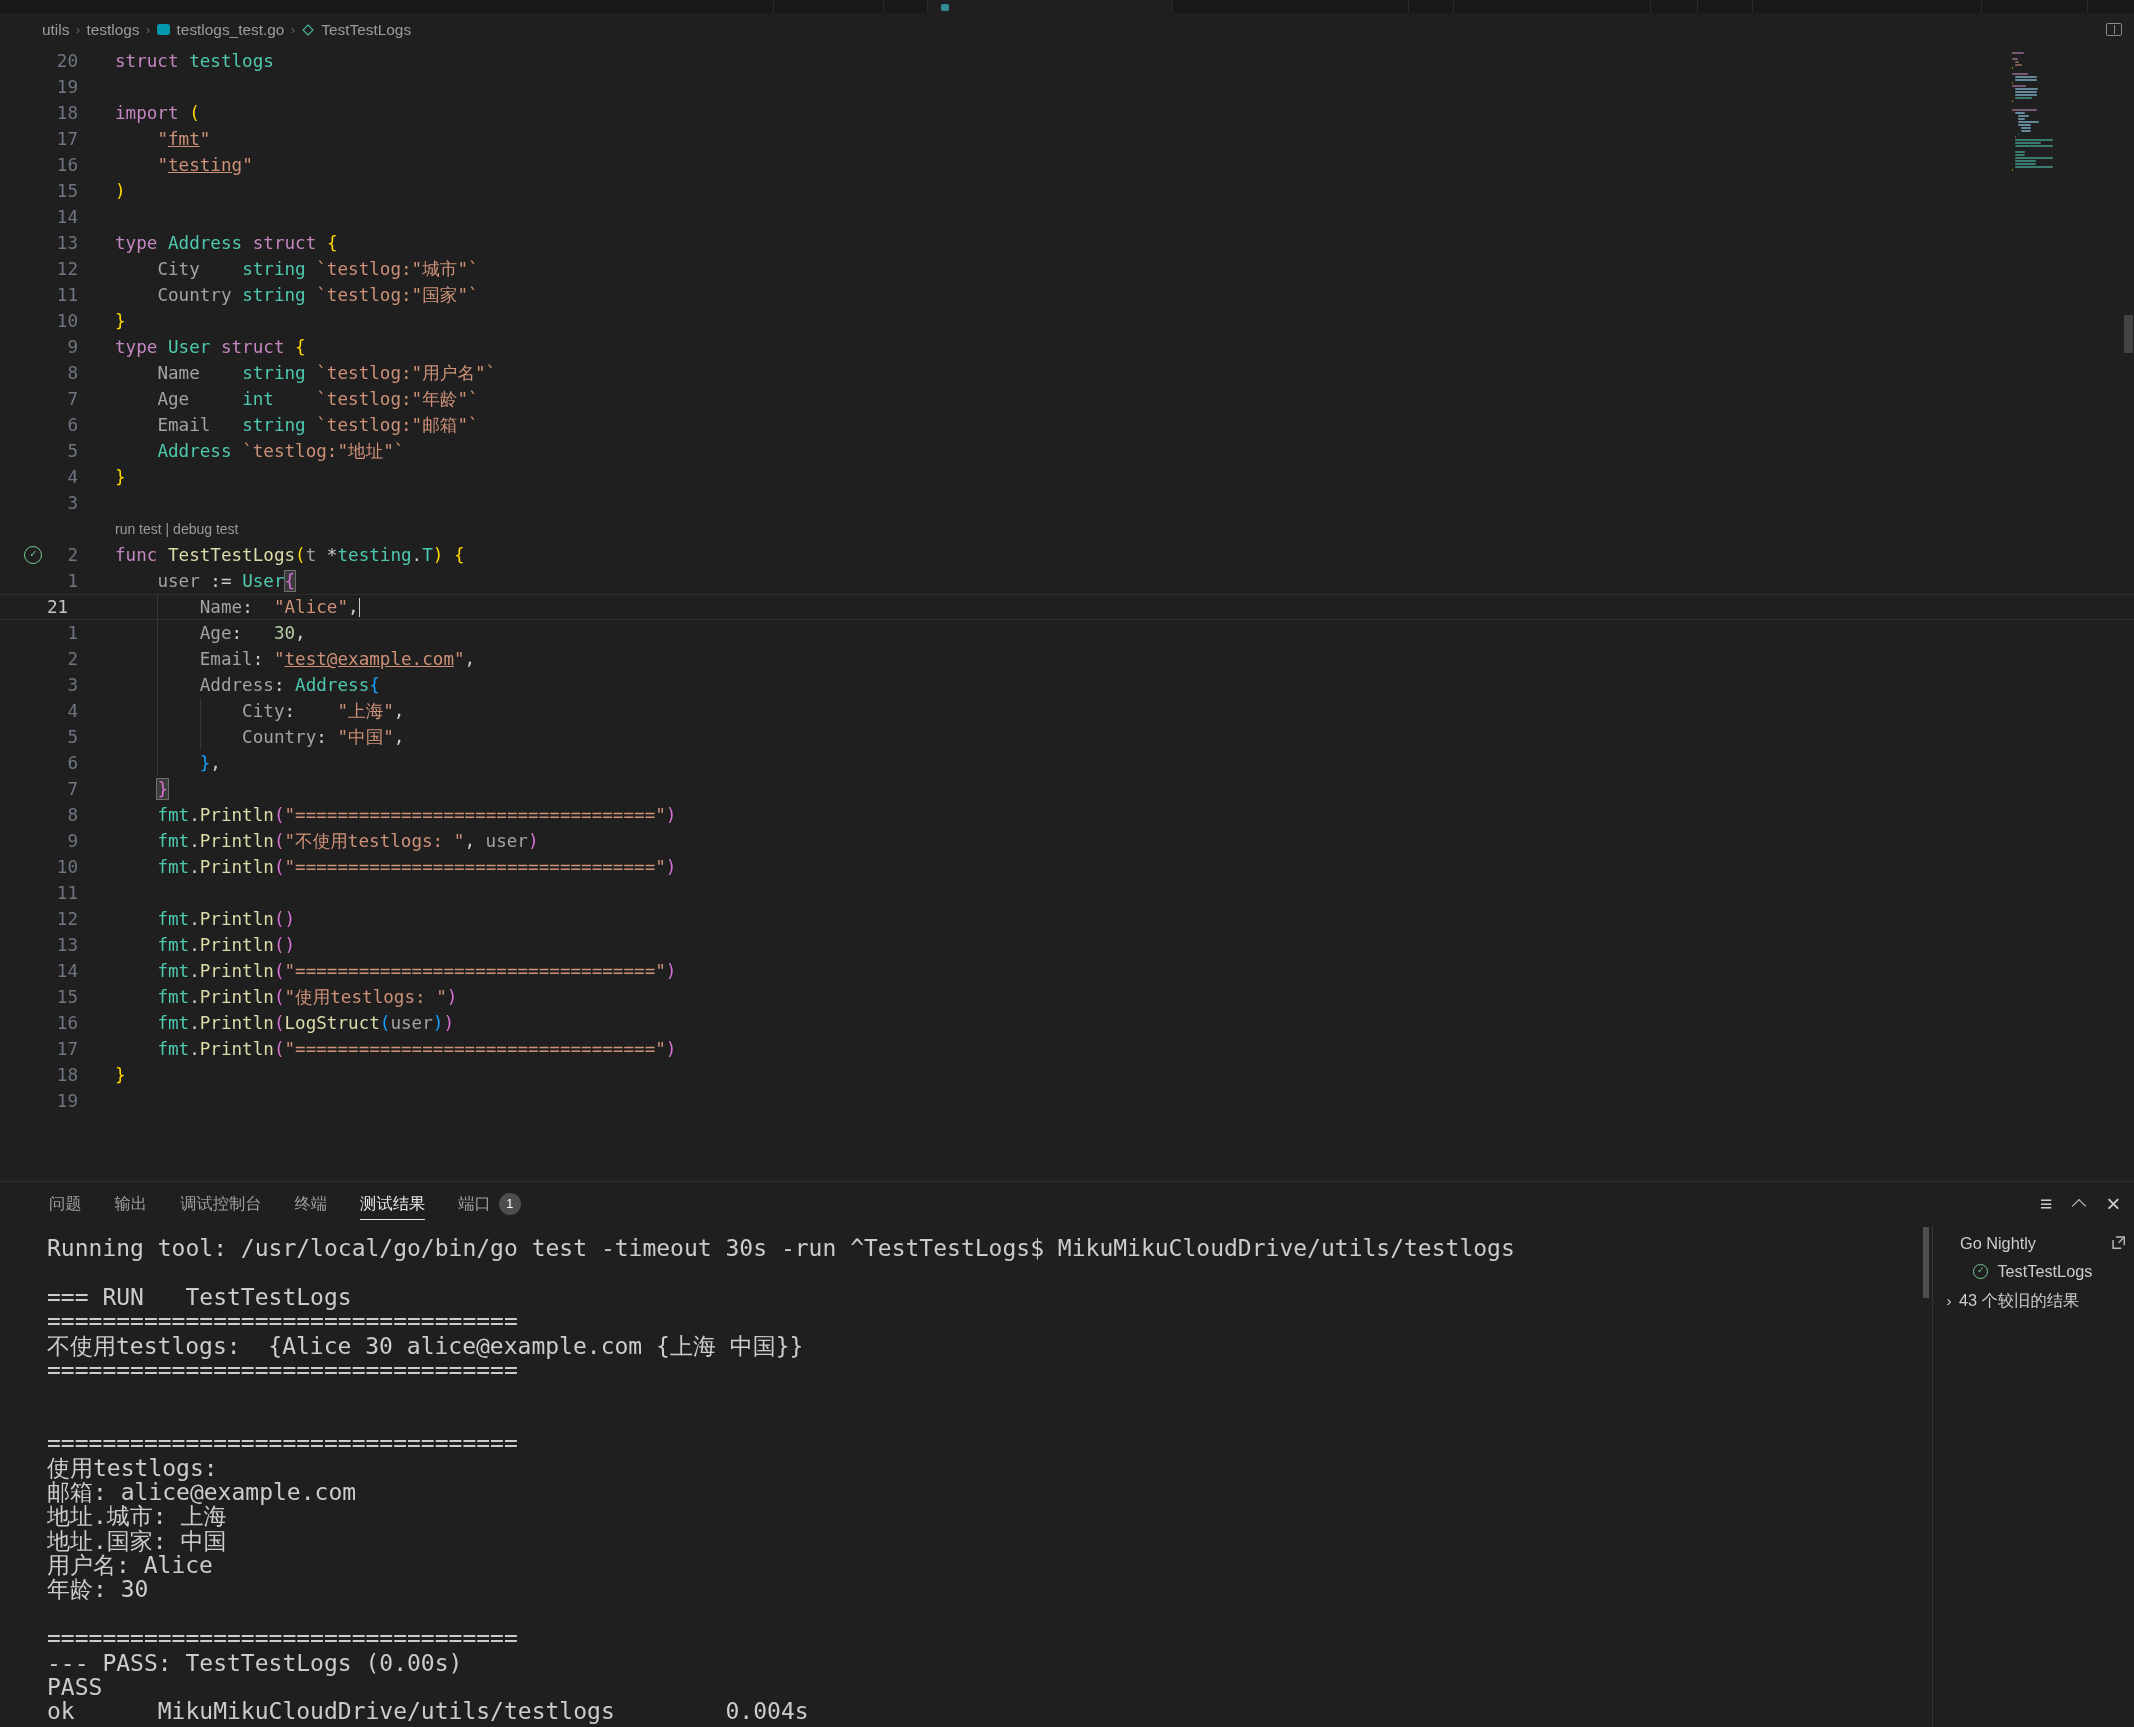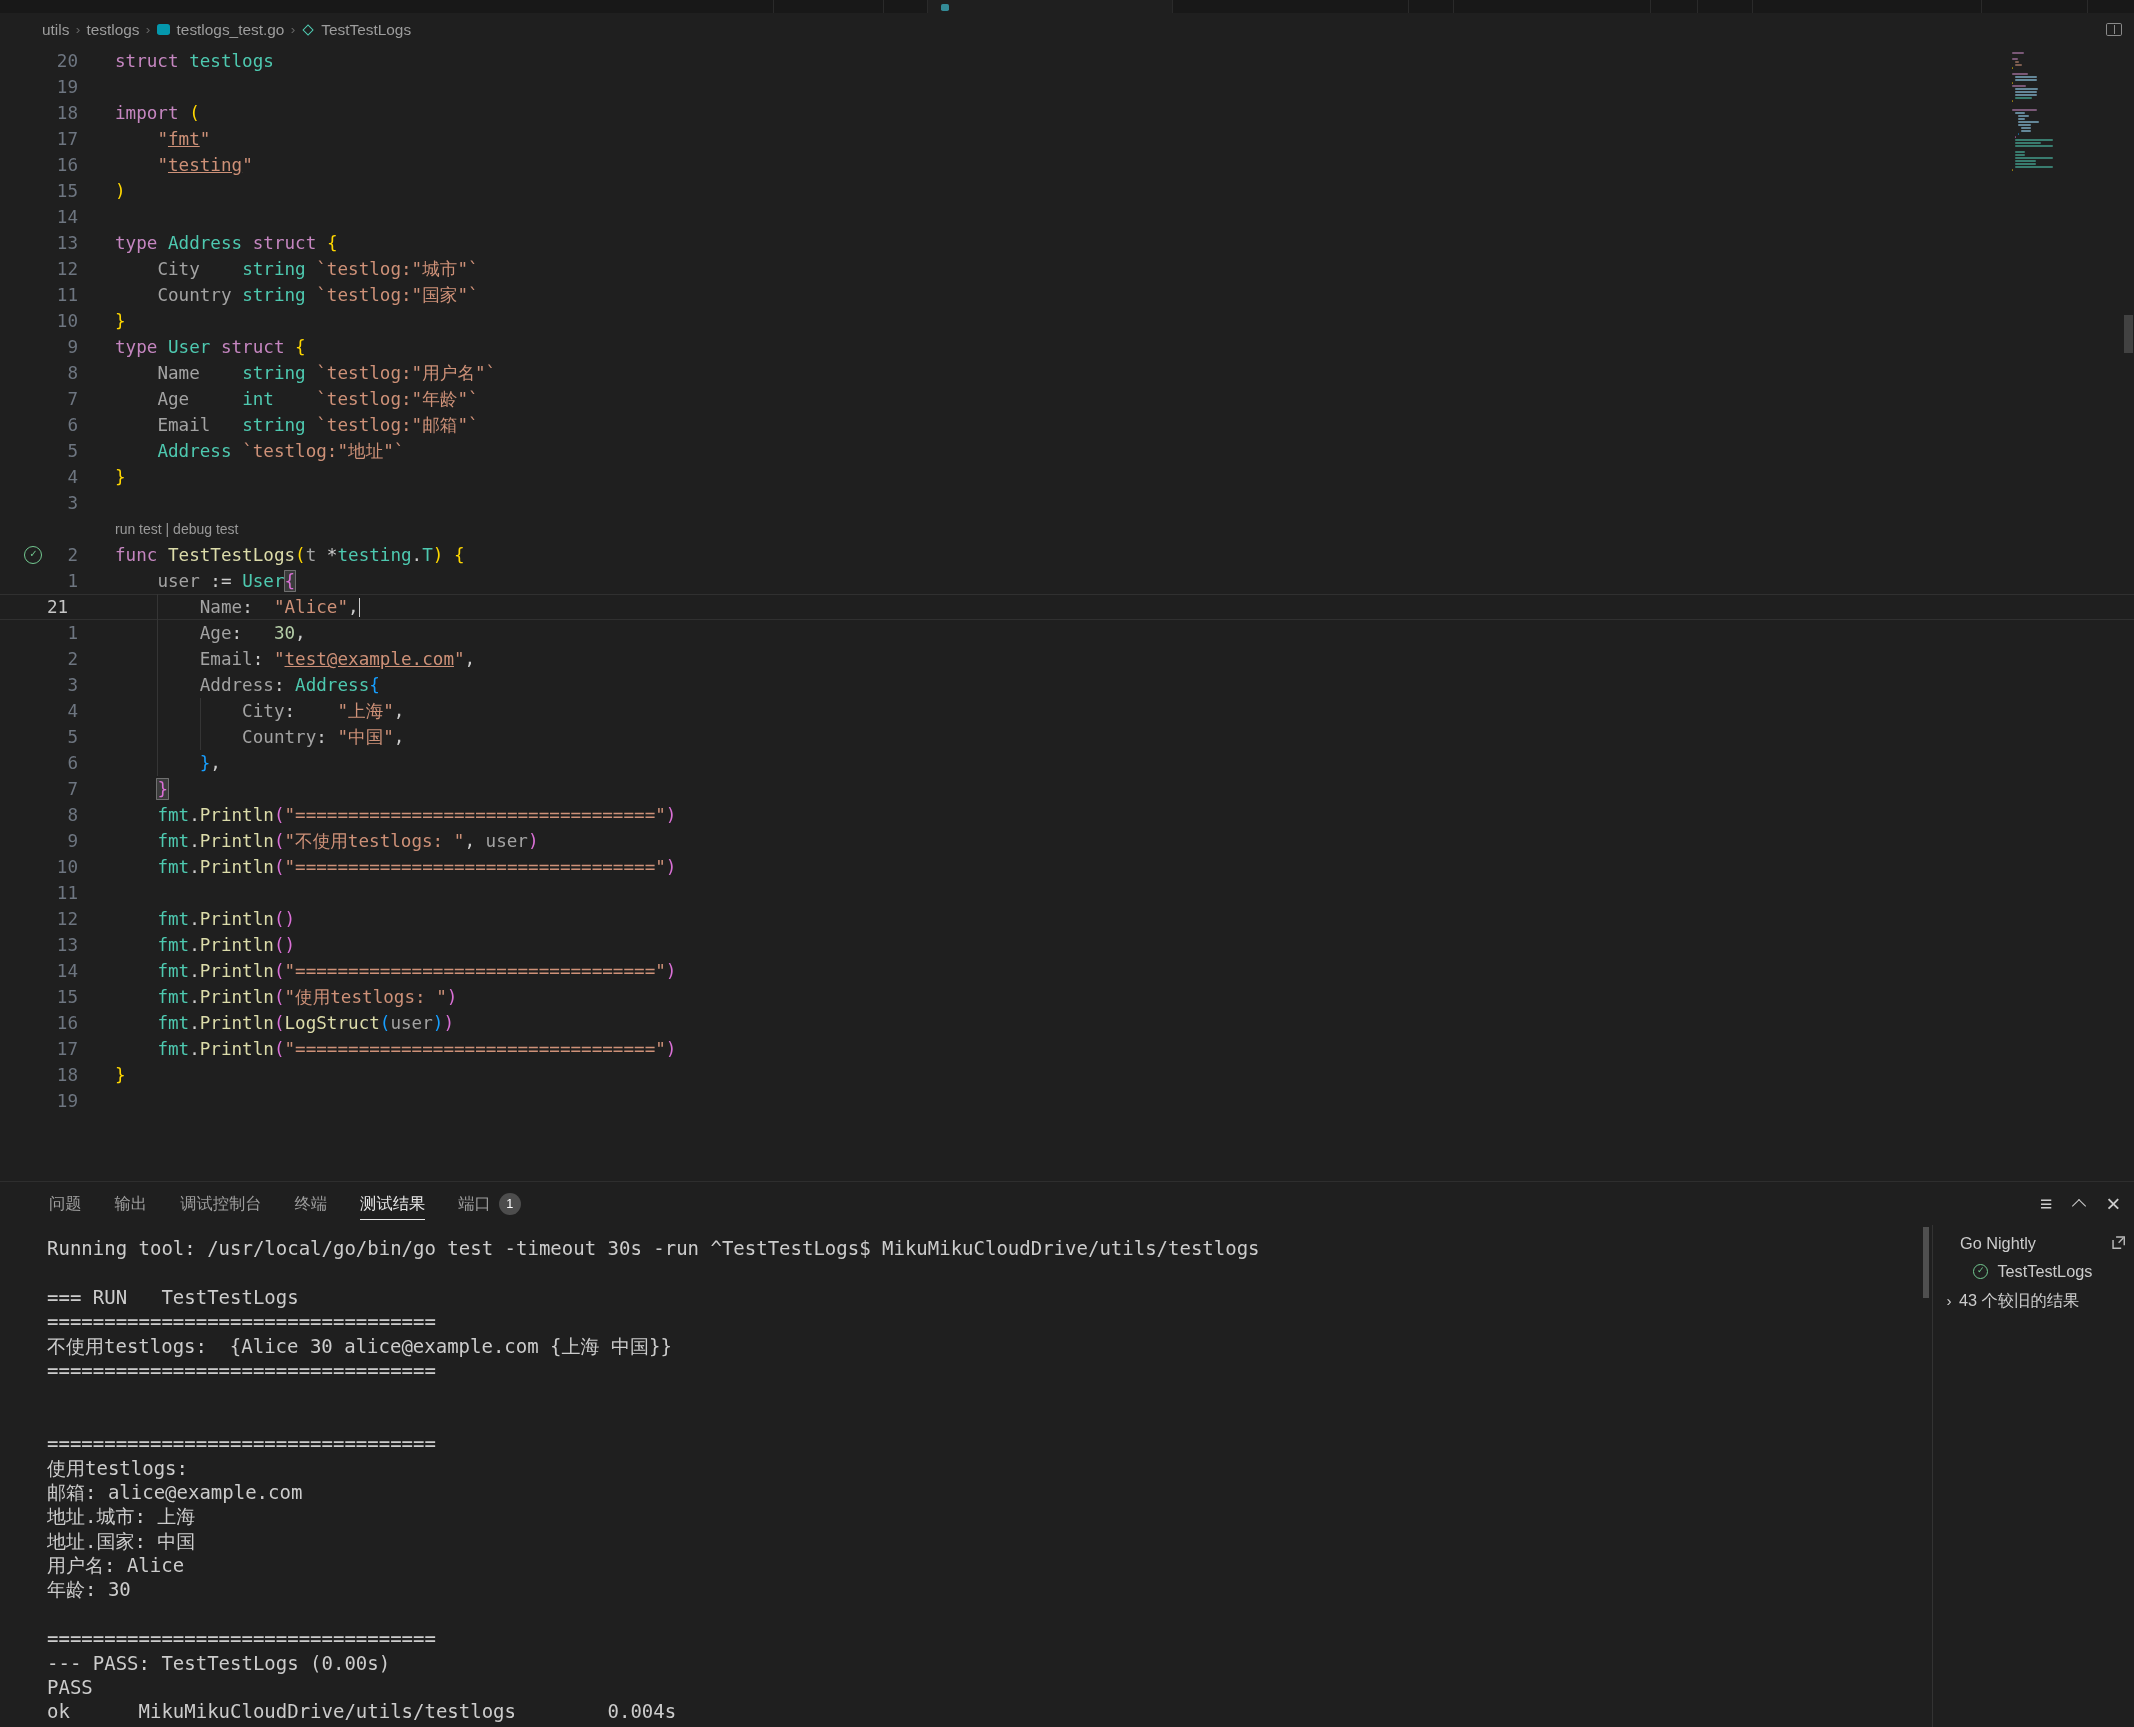--- a/index.html
+++ b/index.html
@@ -58,21 +58,21 @@
   .badge { margin-left:8.1px; min-width:22px; height:22px; border-radius:11px; background:#4d4d4d; color:#ffffff;
     font-size:12.7px; display:inline-flex; align-items:center; justify-content:center; padding:0 5.4px; }
   .panel-actions { position:absolute; right:14.5px; top:0; height:43px; display:flex; align-items:center; gap:22px; color:#cccccc; }
   .icon-list { font-size:21px; cursor:pointer; }
   .chev-up { width:10px; height:10px; border-left:1.8px solid #cccccc; border-top:1.8px solid #cccccc;
     transform:rotate(45deg); margin-top:4.5px; cursor:pointer; }
   .icon-close { font-size:24.4px; line-height:18px; cursor:pointer; }
 
   .panel-body { position:absolute; top:43px; left:0; right:0; bottom:0; }
   .output { position:absolute; left:0; top:0; right:204px; bottom:0; padding:11px 0 0 47px;
-    font-size:19px; line-height:24.4px; white-space:pre; overflow:hidden; }
+    font-size:23px; line-height:24.4px; white-space:pre; overflow:hidden; }
   .out-line { height:24.4px; }
   .out-scroll { position:absolute; right:206px; top:1.8px; width:6.3px; height:71px; background:#4f4f4f; }
 
   .sidebar { position:absolute; top:0; right:0; width:203px; bottom:0; border-left:0.9px solid #333333;
     font-family:"Liberation Sans","DejaVu Sans",sans-serif; font-size:16.3px; color:#cccccc; }
   .sb-header { display:flex; align-items:center; justify-content:space-between; padding:9px 9px 3.6px 27px; }
   .sb-row-test { display:flex; align-items:center; gap:9px; padding:5.4px 0 4.5px 40px; cursor:pointer; }
   .sb-check { width:15.4px; height:15.4px; border:1.8px solid #73C991; border-radius:50%; color:#73C991;
     font-size:9px; line-height:11px; text-align:center; font-weight:bold; flex:0 0 auto; }
   .sb-row-older { display:flex; align-items:center; gap:7.2px; padding:4.5px 0 4.5px 13.6px; cursor:pointer; }

